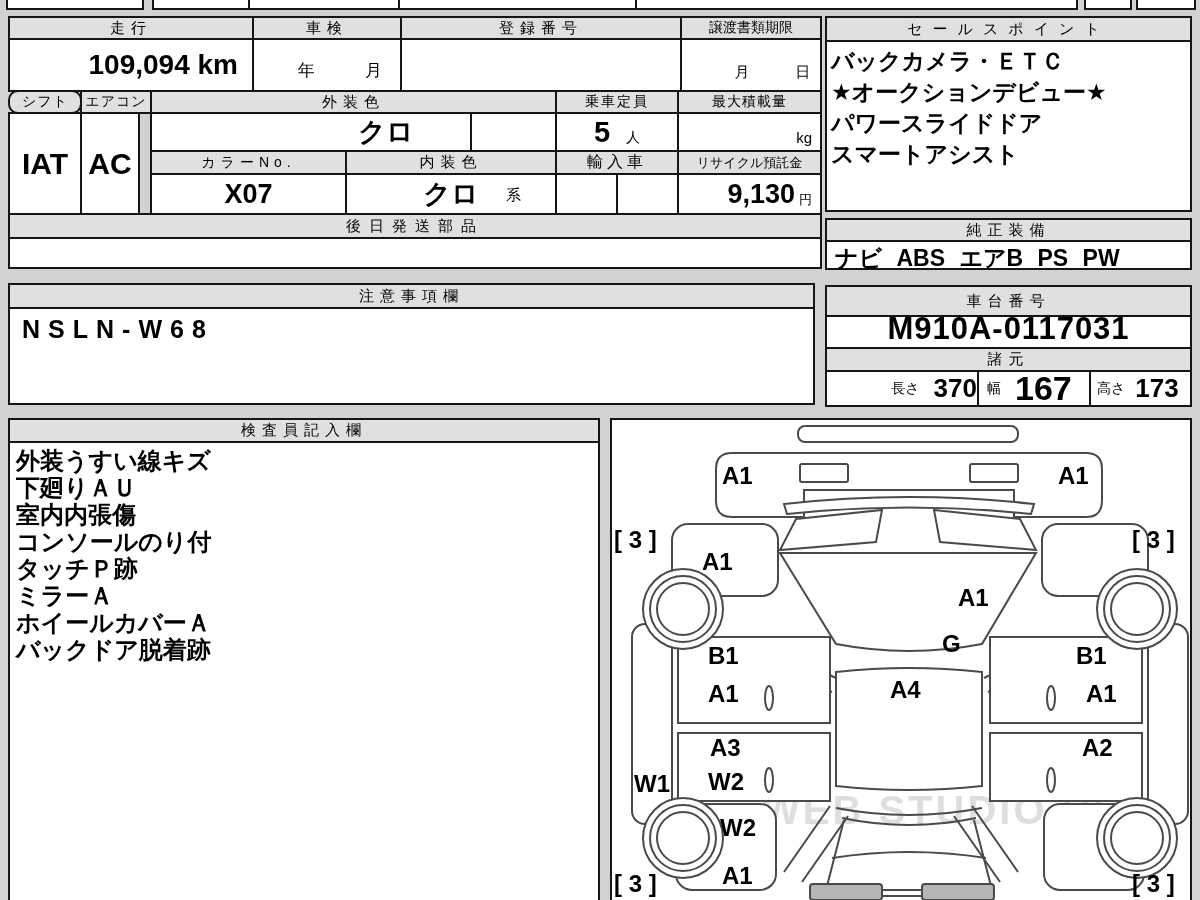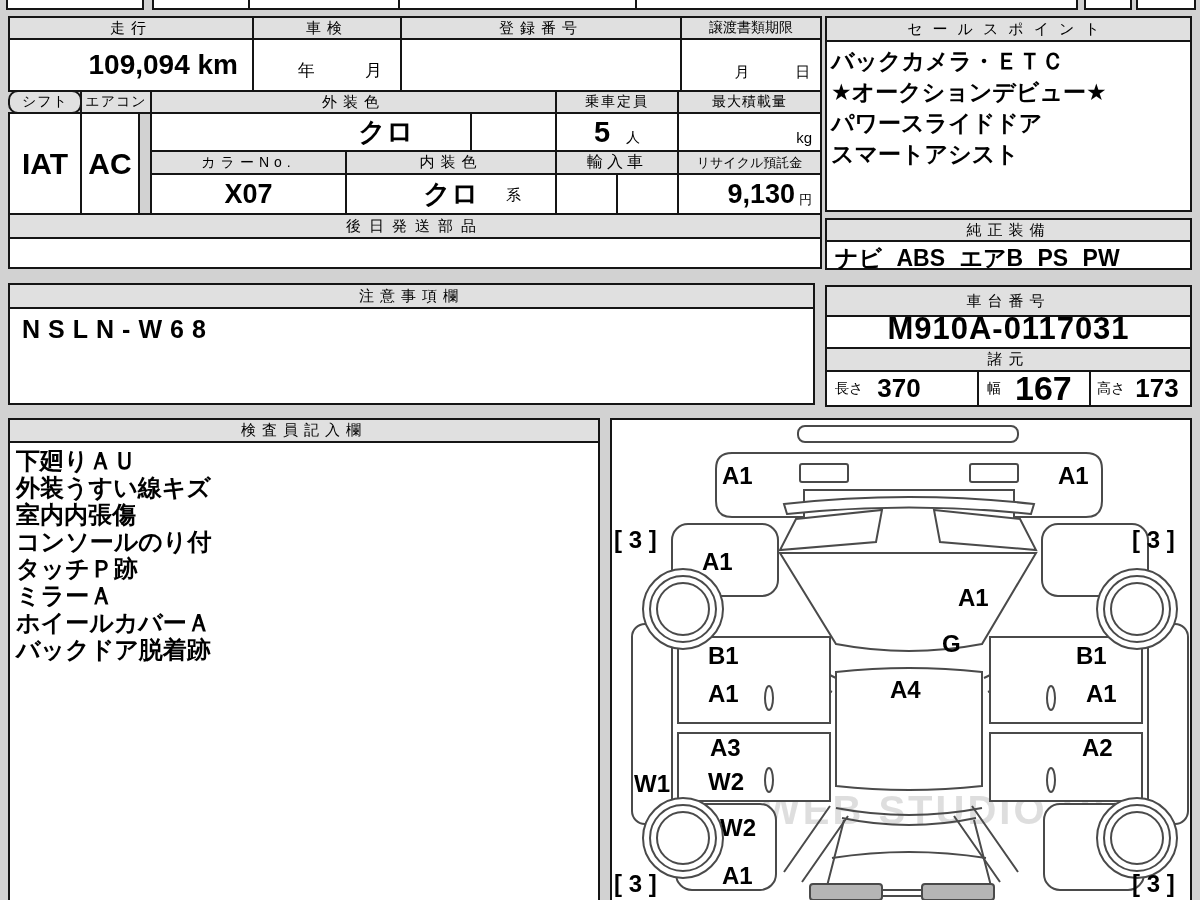--- a/index.html
+++ b/index.html
@@ -113,39 +113,39 @@
 
 <div class="block" style="left:8px;top:283px;width:807px;height:122px;">
   <div class="cell hdr" style="left:-2px;top:-2px;width:807px;height:26px;">注意事項欄</div>
   <div style="position:absolute;left:12px;top:30px;font-weight:bold;font-size:25px;letter-spacing:8px;">NSLN-W68</div>
 </div>
 
 <div class="block" style="left:825px;top:285px;width:367px;height:118px;">
   <div class="cell hdr" style="left:-2px;top:-2px;width:367px;height:32px;">車台番号</div>
   <div class="val" style="position:absolute;left:0;top:22px;width:363px;height:40px;font-size:31px;letter-spacing:1px;">M910A-0117031</div>
   <div class="cell hdr" style="left:-2px;top:60px;width:367px;height:25px;">諸元</div>
-  <div class="cell" style="left:-2px;top:83px;width:154px;height:37px;display:flex;align-items:center;padding-left:8px;">
+  <div class="cell" style="left:-2px;top:83px;width:154px;height:37px;display:flex;align-items:center;padding-left:8px;justify-content:flex-end;">
     <span class="unit" style="font-size:14px;margin-right:14px;">長さ</span>
     <span class="bigval" style="font-size:26px;">370</span>
   </div>
   <div class="cell" style="left:150px;top:83px;width:114px;height:37px;display:flex;align-items:center;padding-left:8px;">
     <span class="unit" style="font-size:14px;margin-right:14px;">幅</span>
     <span class="bigval" style="font-size:34px;">167</span>
   </div>
   <div class="cell" style="left:262px;top:83px;width:103px;height:37px;display:flex;align-items:center;padding-left:6px;">
     <span class="unit" style="font-size:14px;margin-right:10px;">高さ</span>
     <span class="bigval" style="font-size:26px;">173</span>
   </div>
 </div>
 
 <div class="block" style="left:8px;top:418px;width:592px;height:486px;">
   <div class="cell hdr" style="left:-2px;top:-2px;width:592px;height:25px;">検査員記入欄</div>
   <div style="position:absolute;left:6px;top:27px;">
+    <div class="note-line">外装うすい線キズ</div>
     <div class="note-line">下廻りＡＵ</div>
-    <div class="note-line">外装うすい線キズ</div>
     <div class="note-line">室内内張傷</div>
     <div class="note-line">コンソールのり付</div>
     <div class="note-line">タッチＰ跡</div>
     <div class="note-line">ミラーＡ</div>
     <div class="note-line">ホイールカバーＡ</div>
     <div class="note-line">バックドア脱着跡</div>
   </div>
 </div>
 
 <div class="block" id="diagram" style="left:610px;top:418px;width:582px;height:486px;overflow:hidden;">

